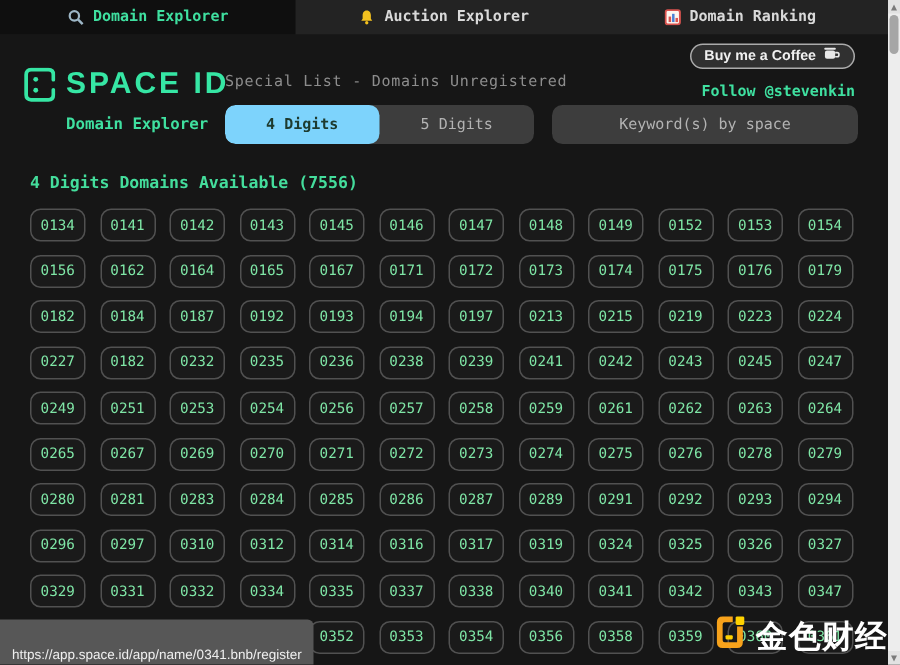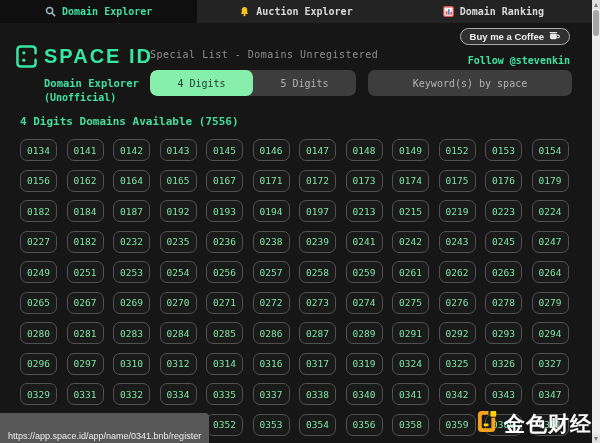--- a/index.html
+++ b/index.html
@@ -23,21 +23,21 @@
   .brand-sub  { margin:5px 0 0 28px; font-size:10.5px; font-weight:bold; color:#3fe0a0; }
   .brand-sub2 { margin:3px 0 0 28px; font-size:10px; font-weight:bold; color:#3fe0a0; }
 
   .header-mid { position:absolute; left:150px; top:26px; }
   .special { font-size:10px; color:#8d8d8d; letter-spacing:0.5px; }
   .tabs-row { display:flex; margin-top:10px; align-items:center; }
   .digit-tabs { display:flex; width:206px; height:26px; background:#3d3d3d;
     border-radius:7px; overflow:hidden; }
   .dtab { flex:1; display:flex; align-items:center; justify-content:center;
     font-size:10px; color:#b3b3b3; cursor:pointer; }
-  .dtab.active { background:#86efac; color:#1d3a2e; font-weight:normal; border-radius:7px; }
+  .dtab.active { background:#7dd3fc; color:#1d3a2e; font-weight:bold; border-radius:7px; }
   .keyword-tab { margin-left:12px; width:204px; height:26px; background:#3d3d3d;
     border-radius:7px; display:flex; align-items:center; justify-content:center;
     font-size:10px; color:#b3b3b3; cursor:pointer; }
 
   .header-right { position:absolute; right:22px; top:2px; text-align:right; }
   .coffee-btn { display:inline-flex; align-items:center; gap:5px; height:17px;
     padding:0 9px; background:#303030; border:1px solid #ababab; border-radius:10px;
     color:#f0f0f0; font-family:"Liberation Sans", sans-serif; font-size:9.5px;
     font-weight:bold; cursor:pointer; }
   .follow { margin-top:10px; font-size:10px; font-weight:bold; color:#3fe0a0; cursor:pointer; }
@@ -117,21 +117,20 @@
       <span>
         <svg viewBox="0 0 22 24" width="21" height="23">
             <path d="M5 1.5 L17 1.5 Q20.5 1.5 20.5 5 L20.5 8.5 M20.5 15.5 L20.5 19 Q20.5 22.5 17 22.5 L5 22.5 Q1.5 22.5 1.5 19 L1.5 5 Q1.5 1.5 5 1.5" fill="none" stroke="#36e6a4" stroke-width="2.6" stroke-linecap="round"></path>
             <circle cx="8.2" cy="8.2" r="1.7" fill="#36e6a4"></circle>
             <circle cx="8.2" cy="15.8" r="1.7" fill="#36e6a4"></circle>
           </svg>
       </span>
       <span class="brand-name">SPACE ID</span>
     </div>
     <div class="brand-sub">Domain Explorer</div>
-    <div class="brand-sub2">(Unofficial)</div>
   </div>
 
   <div class="header-mid">
     <div class="special">Special List - Domains Unregistered</div>
     <div class="tabs-row">
       <div class="digit-tabs">
         <div class="dtab active">4 Digits</div>
         <div class="dtab">5 Digits</div>
       </div>
       <div class="keyword-tab">Keyword(s) by space</div>

